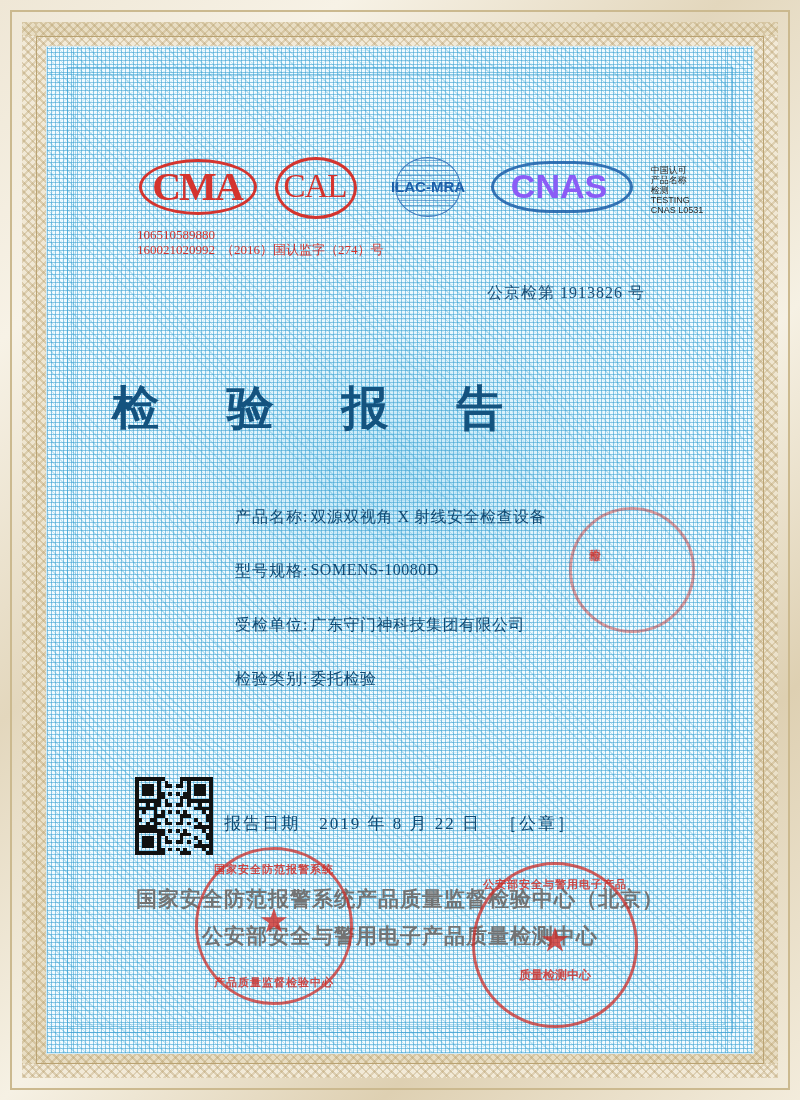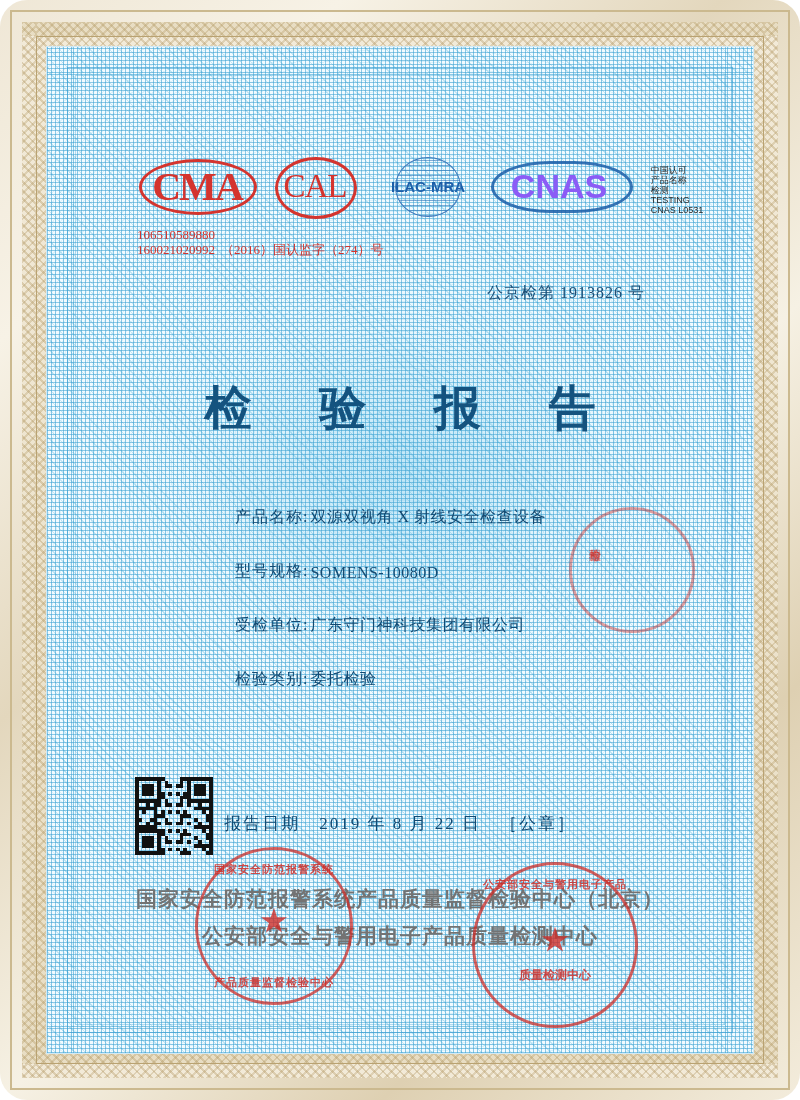--- a/index.html
+++ b/index.html
@@ -16,21 +16,20 @@
 
   
   .page {
     position: relative;
     width: 800px;
     height: 1100px;
     background:
       linear-gradient(135deg, #efe7d6 0%, #f7f2e6 18%, #e3d7bd 38%, #f6f1e4 58%, #ded0b2 78%, #f3ecdc 100%);
     box-sizing: border-box;
     overflow: hidden;
-    border-radius: 27px;
   }
   .frame-outer {
     position: absolute;
     left: 10px; top: 10px; right: 10px; bottom: 10px;
     border: 2px solid #cbb98f;
     box-sizing: border-box;
   }
   .frame-guilloche {
     position: absolute;
     left: 22px; top: 22px; right: 22px; bottom: 22px;
@@ -233,47 +232,48 @@
     font-family: "Liberation Serif", serif;
     font-size: 16px;
     color: #1d4f76;
     letter-spacing: 1px;
   }
 
   .title {
     position: absolute;
     left: 0; right: 0;
     top: 300px;
-    text-align: center;
+    text-align: left;
     font-family: "Liberation Serif", serif;
     font-size: 47px;
     font-weight: bold;
     color: #14537f;
     letter-spacing: 28px;
     text-indent: 28px;
+    padding-left: 7px;
   }
 
   .fields {
     position: absolute;
     left: 0; right: 0;
     top: 430px;
   }
   .field {
     display: flex;
     justify-content: center;
     margin-bottom: 33px;
     font-family: "Liberation Serif", serif;
     font-size: 16px;
     color: #124a72;
   }
   .field .lbl { letter-spacing: 1px; }
   .field .val { letter-spacing: 0.5px; }
   .field-inner {
     display: flex;
-    align-items: flex-end;
+    align-items: flex-start;
     gap: 2px;
     min-width: 330px;
   }
   .qr-box {
     position: absolute;
     left: 58px;
     top: 700px;
     width: 78px;
     height: 78px;
   }

